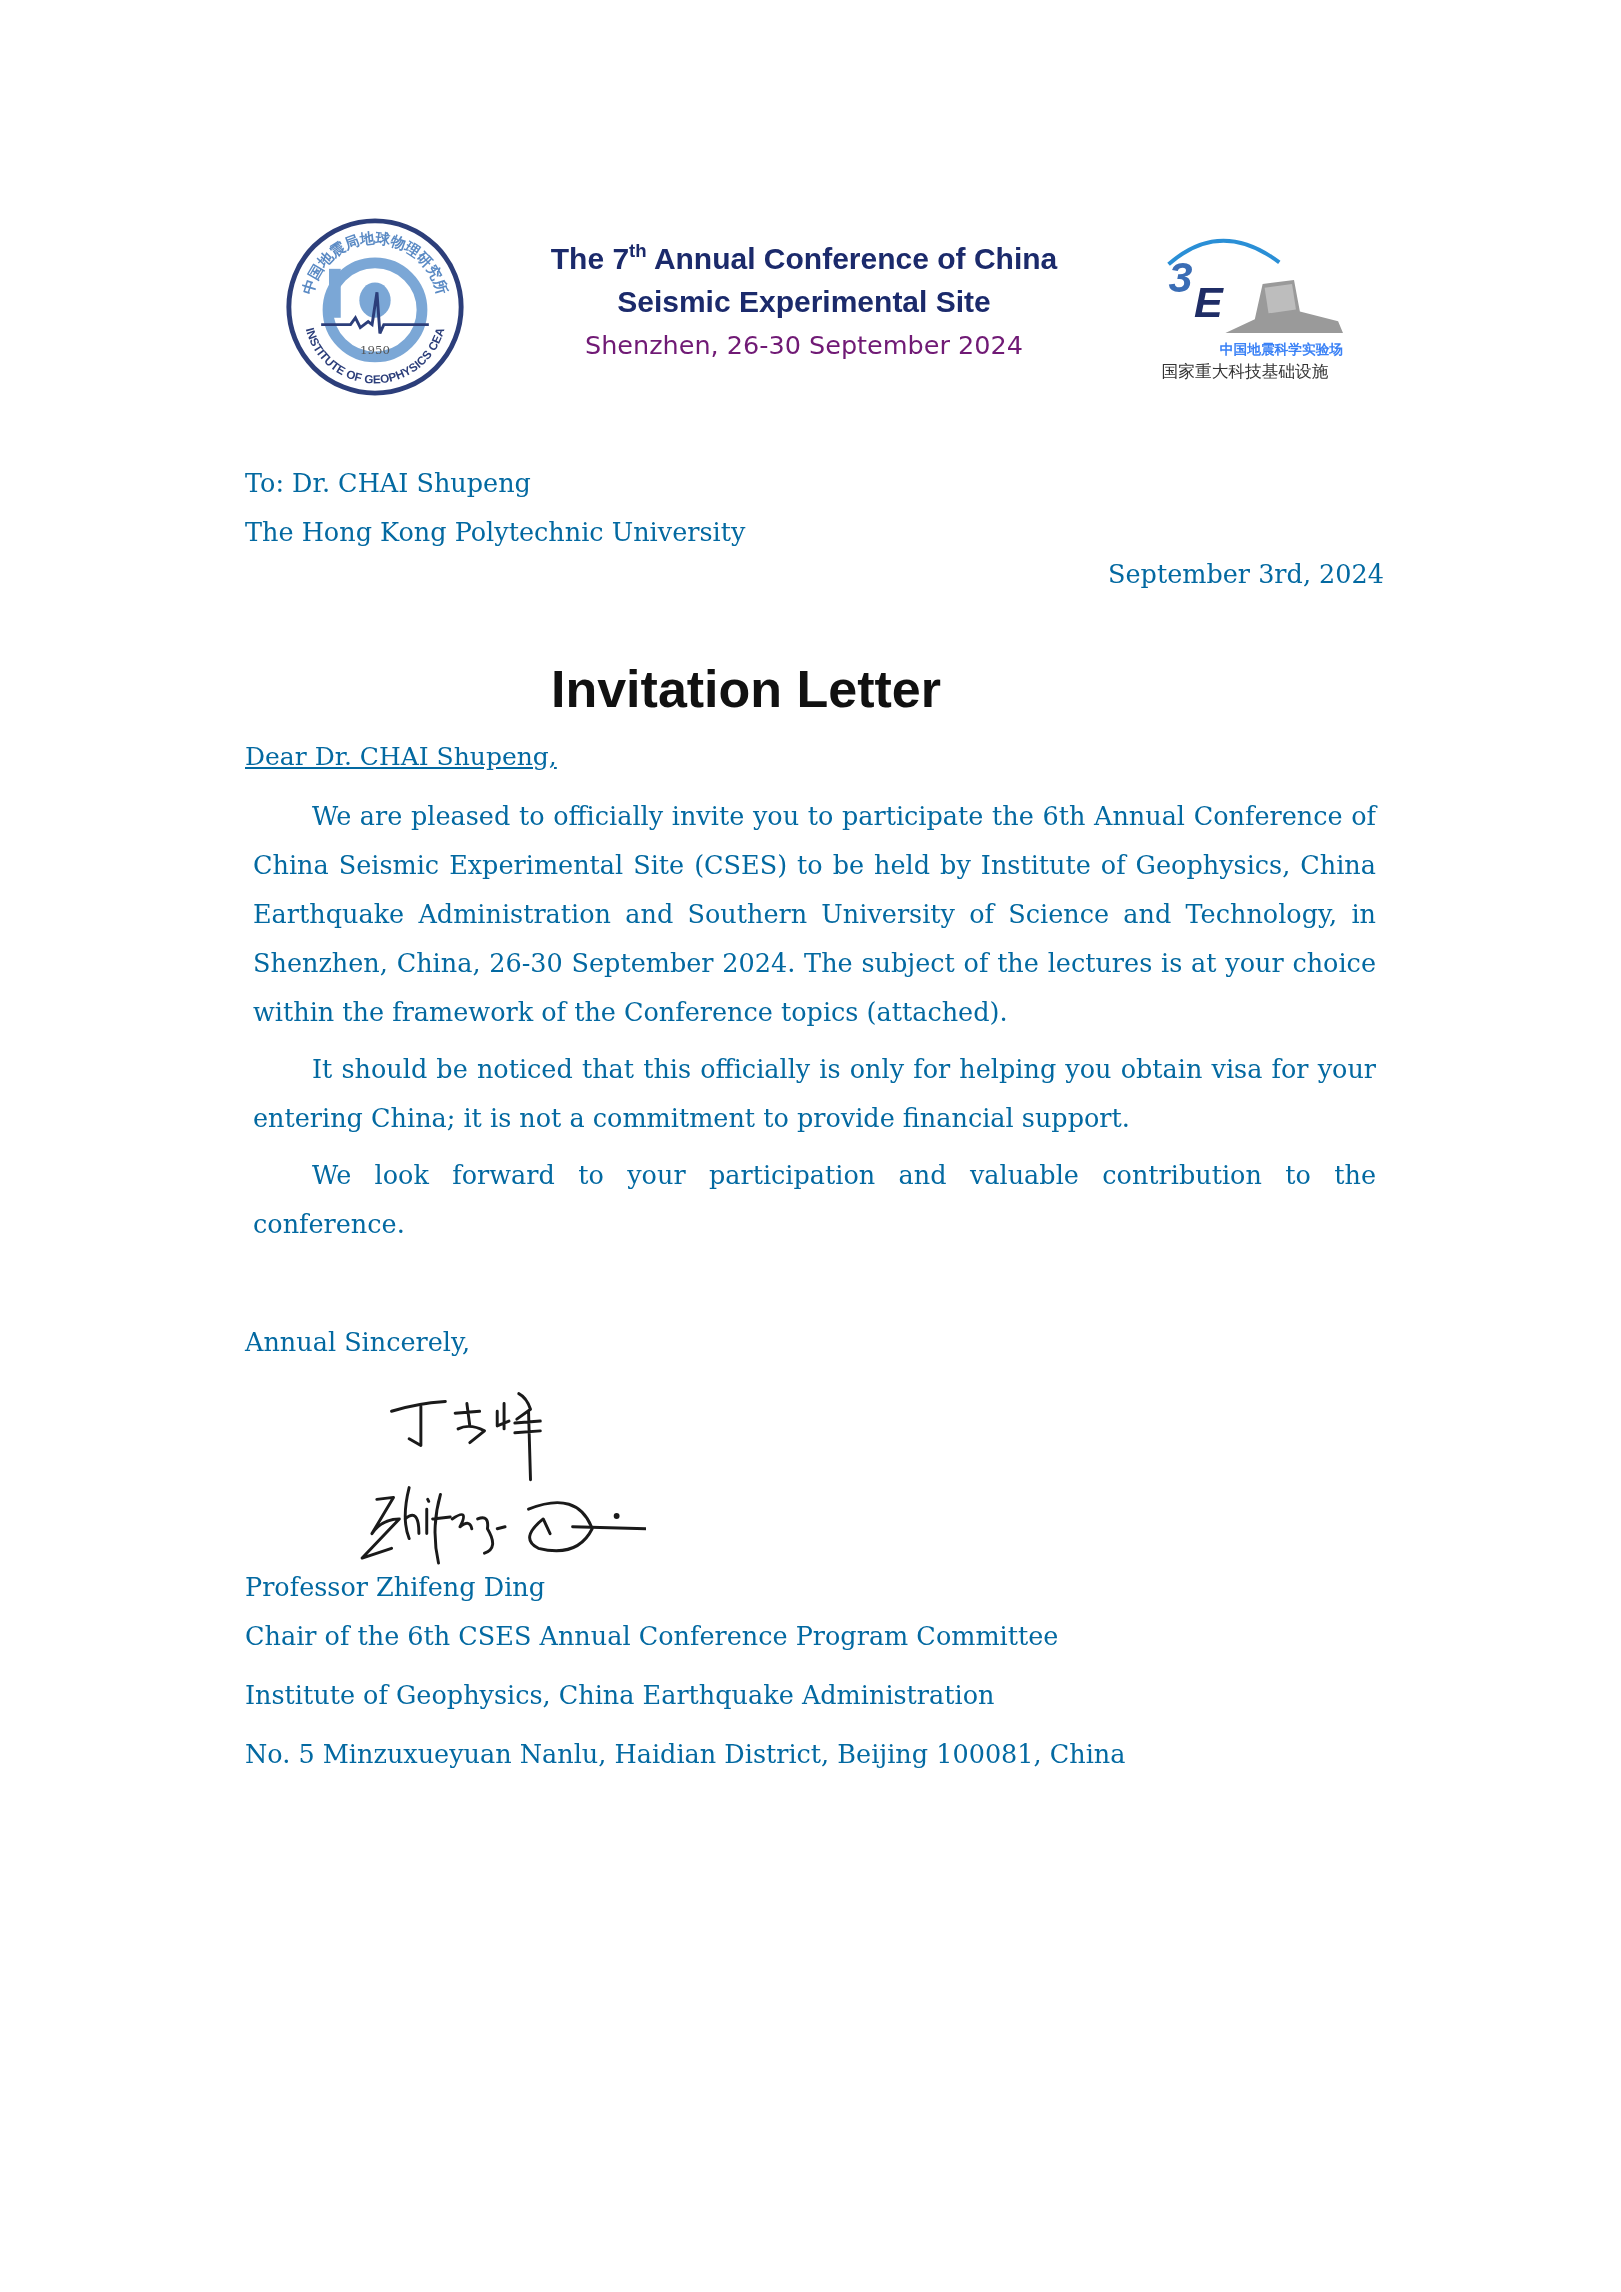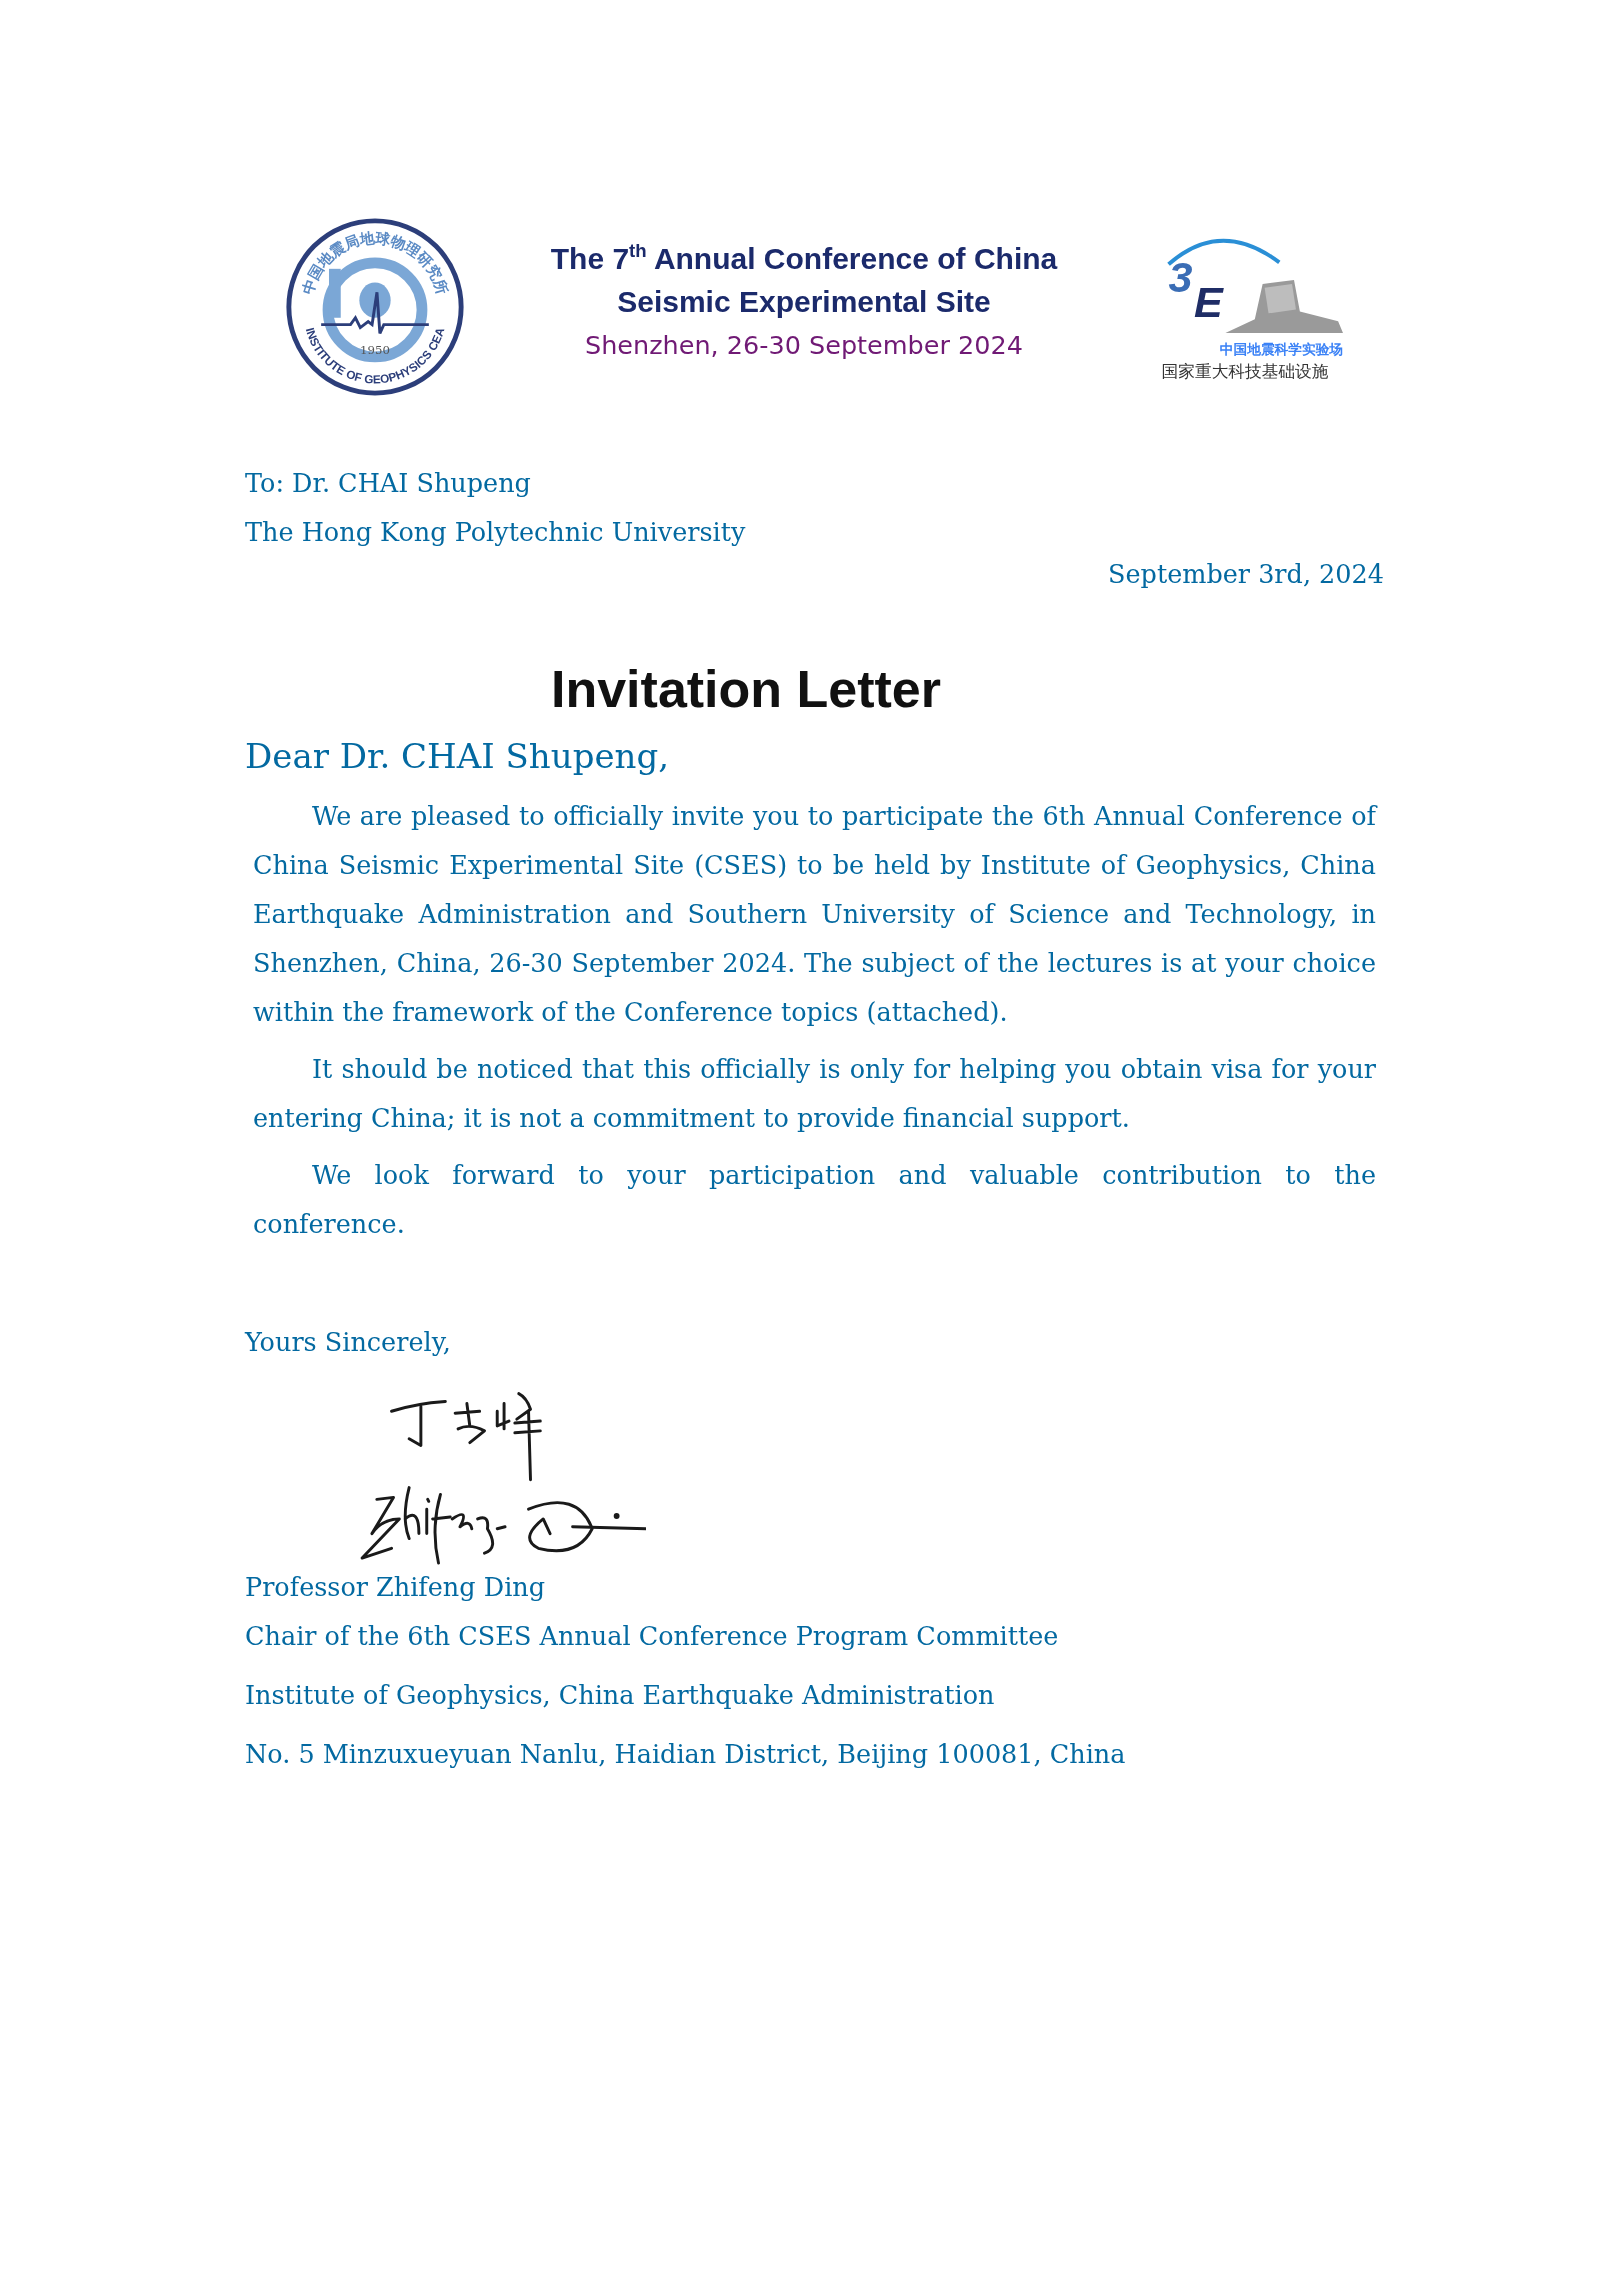--- a/index.html
+++ b/index.html
@@ -20,21 +20,21 @@
   .logo-cn1 { position: absolute; left: 0; width: 196px; top: 118px; text-align: right;
     font-family: "DejaVu Sans", sans-serif; font-size: 13.7px; font-weight: bold; color: #3b82f6; }
   .logo-cn2 { position: absolute; left: 0; width: 196px; top: 137px; text-align: center;
     font-family: "DejaVu Sans", sans-serif; font-size: 16.7px; color: #333; }
 
   
   .to-block { position: absolute; left: 245px; top: 459px; font-size: 25.5px; line-height: 49px; }
   .date { position: absolute; right: 237px; top: 555px; font-size: 25.5px; line-height: 39px; }
   .title { position: absolute; left: 0; width: 1492px; top: 659px; text-align: center;
     font-family: "Liberation Sans", sans-serif; font-weight: bold; font-size: 52px; color: #111; }
-  .salutation { position: absolute; left: 245px; top: 737px; font-size: 34px; line-height: 39px; }
+  .salutation { position: absolute; left: 245px; top: 737px; font-size: 25px; line-height: 39px; text-decoration: underline; }
   .body-text { position: absolute; left: 245px; top: 784px; width: 1139px; font-size: 25.5px; line-height: 49px; }
   .body-text p { margin: 8px; text-align: justify; text-indent: 59px; }
   .closing { position: absolute; left: 245px; top: 1323px; font-size: 25.5px; line-height: 39px; }
   .signature { position: absolute; left: 323px; top: 1372px; width: 323px; height: 196px; }
   .sig-block { position: absolute; left: 245px; top: 1568px; font-size: 25.5px; }
   .sig-block div { height: 59px; line-height: 39px; }
   .sig-block div:first-child { height: 49px; }
 </style>
 </head>
 <body>
@@ -90,21 +90,21 @@
   <div class="title">Invitation Letter</div>
 
   <div class="salutation serif">Dear Dr. CHAI Shupeng,</div>
 
   <div class="body-text serif">
     <p>We are pleased to officially invite you to participate the 6th Annual Conference of China Seismic Experimental Site (CSES) to be held by Institute of Geophysics, China Earthquake Administration and Southern University of Science and Technology, in Shenzhen, China, 26-30 September 2024. The subject of the lectures is at your choice within the framework of the Conference topics (attached).</p>
     <p>It should be noticed that this officially is only for helping you obtain visa for your entering China; it is not a commitment to provide financial support.</p>
     <p>We look forward to your participation and valuable contribution to the conference.</p>
   </div>
 
-  <div class="closing serif">Yours Sincerely,</div>
+  <div class="closing serif">Annual Sincerely,</div>
 
   <div class="signature">
     <svg width="323" height="196" viewBox="0 0 330 200">
       <g fill="none" stroke="#1a1a1a" stroke-width="3" stroke-linecap="round" stroke-linejoin="round">
 
         <path d="M 70 40 Q 95 32 125 30"></path>
         <path d="M 100 35 L 100 75 L 88 68"></path>
 
         <path d="M 135 42 L 160 40 M 147 32 L 150 55 M 138 58 Q 150 52 165 60 L 150 72"></path>
 

